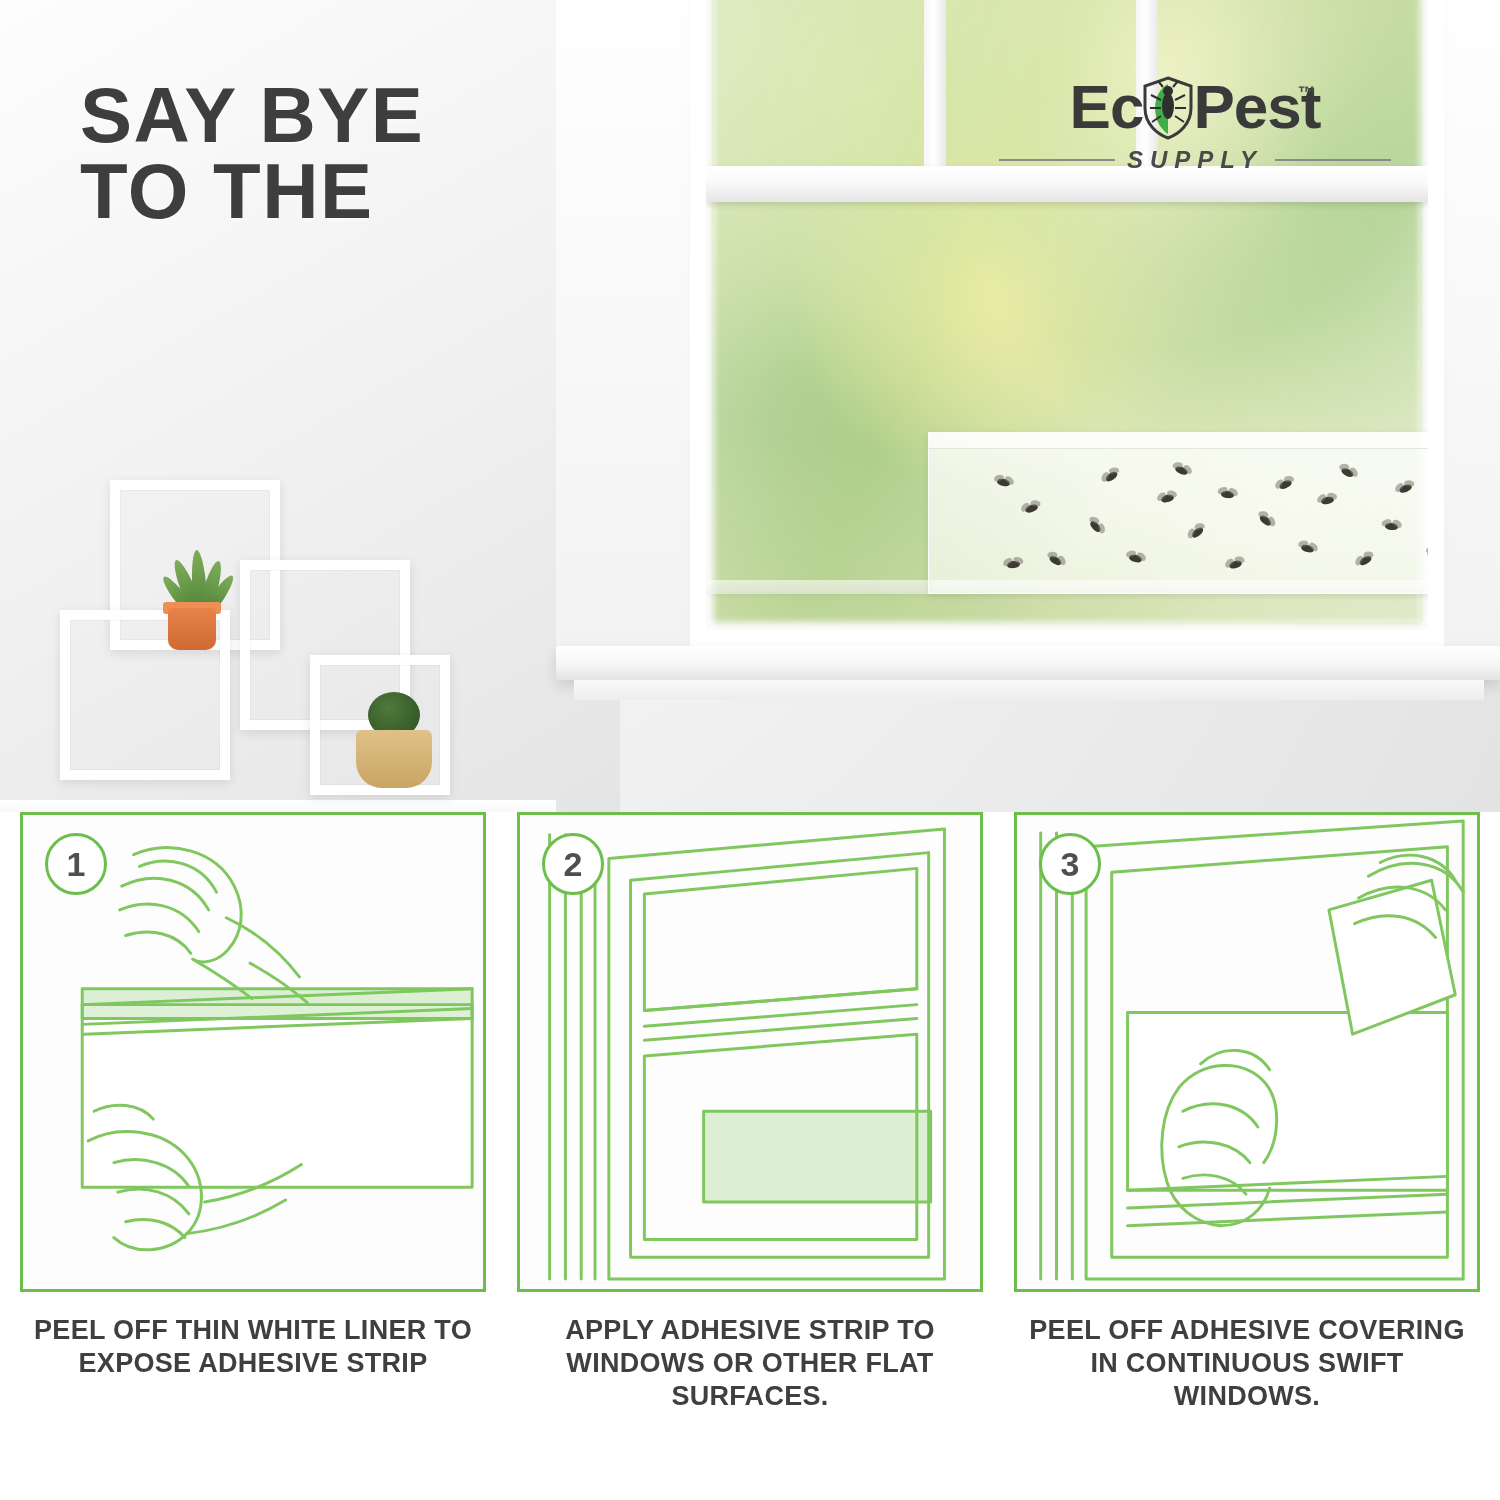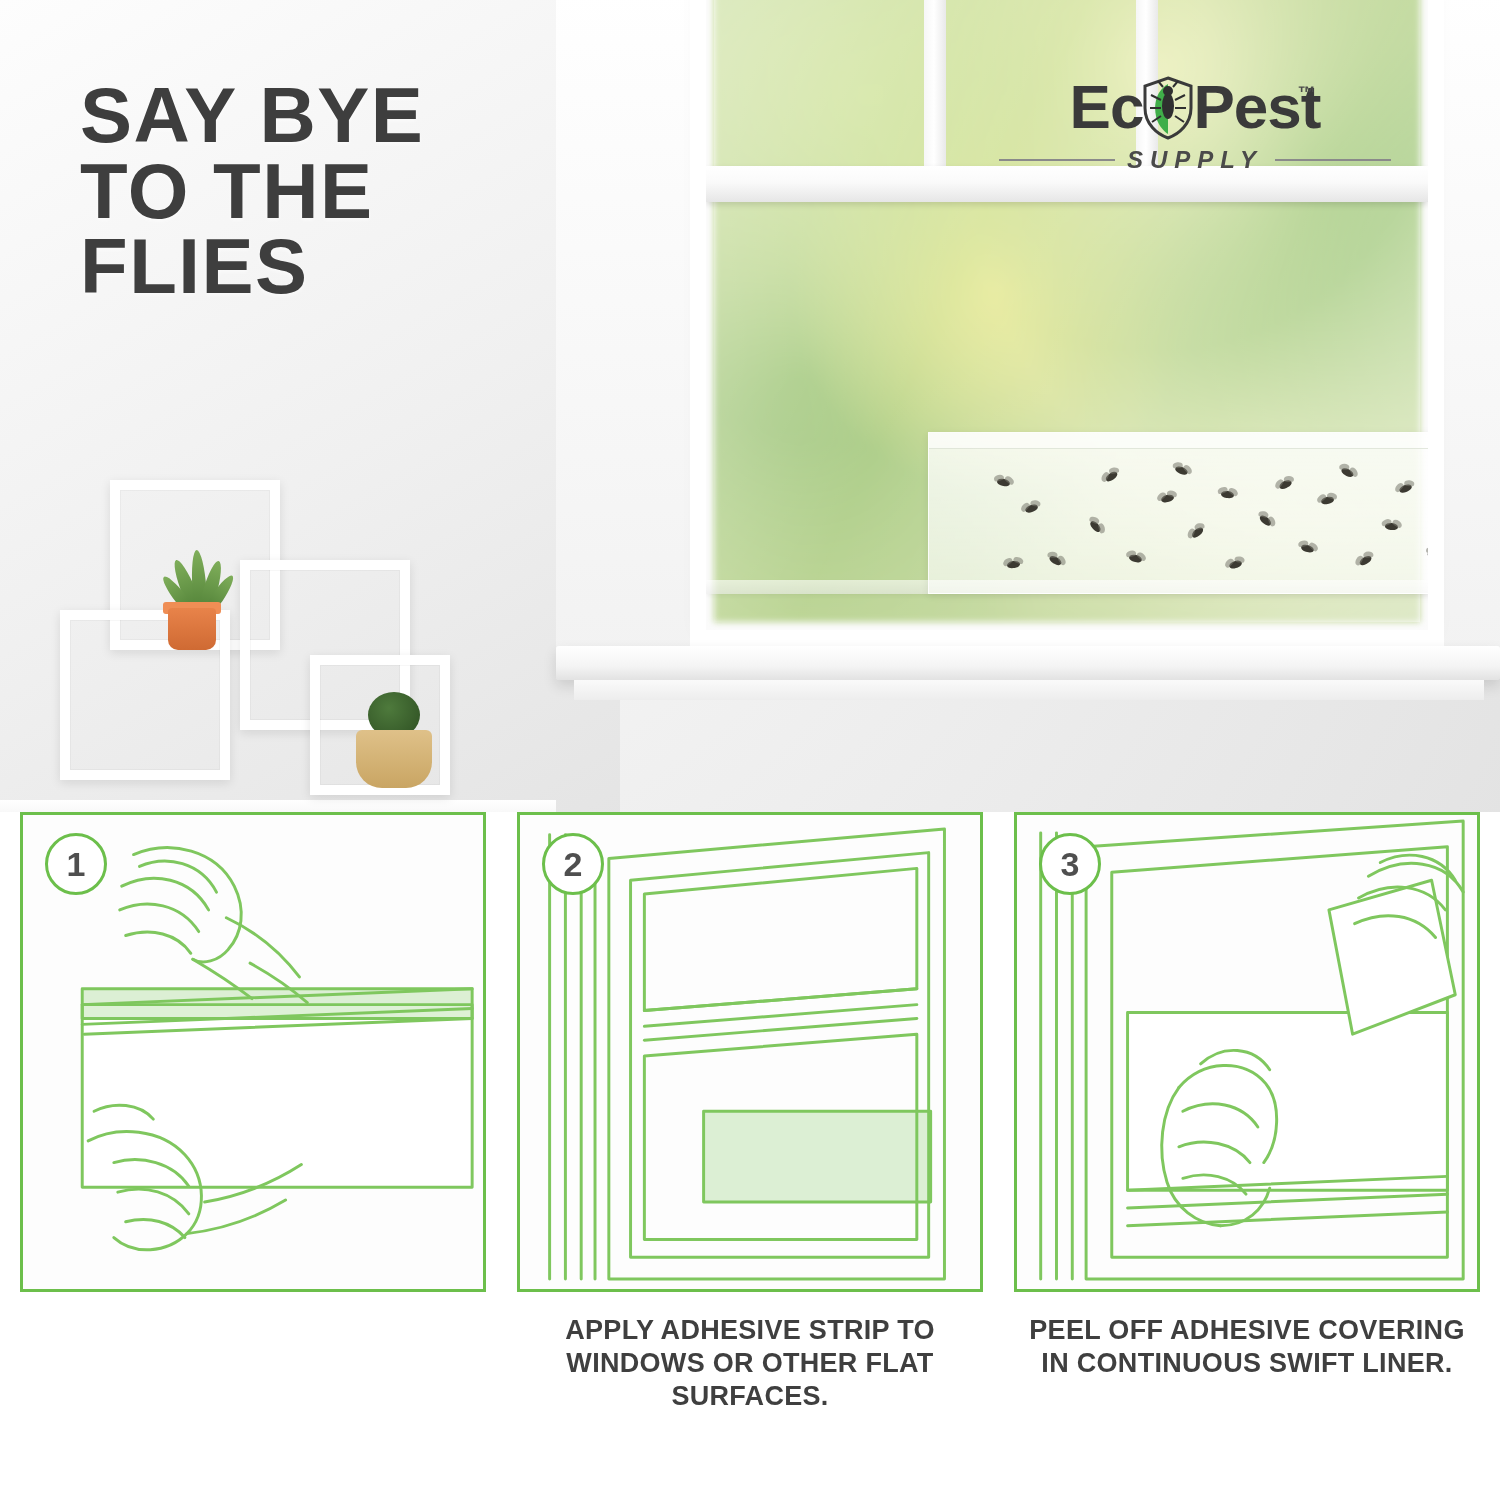--- a/index.html
+++ b/index.html
@@ -259,21 +259,20 @@
 </head>
 <body>
 
 <div id="scene">
 
   <div id="wall-texture"></div>
 
   <div id="headline">
     <div>SAY BYE</div>
     <div>TO THE</div>
-    <div>FLIES</div>
   </div>
 
   <div id="window-wrap">
     <div id="window-frame"></div>
 
     <div id="window-outer-edge">
       <div id="glass"></div>
       <div id="glass-sheen"></div>
 
       <div class="mullion-v" style="left:218px;"></div>
@@ -380,20 +379,21 @@
           <path d="M72 300 C92 290 118 292 132 308"></path>
           <path d="M66 330 C96 314 140 318 164 344 C186 368 186 404 166 424 C146 444 112 446 92 428"></path>
           <path d="M92 352 C120 344 152 352 168 376"></path>
           <path d="M96 382 C124 374 152 382 168 404"></path>
           <path d="M104 412 C128 406 150 412 164 428"></path>
           <path d="M166 424 C200 420 236 408 266 390"></path>
           <path d="M184 392 C220 386 254 372 282 354"></path>
         </g>
       </svg>
     </div>
+    <div class="step-caption">PEEL OFF THIN WHITE LINER TO EXPOSE ADHESIVE STRIP</div>
   </div>
 
   <div class="step step-2">
     <div class="step-img">
       <div class="step-badge">2</div>
       <svg viewBox="0 0 466 480" width="460" height="474" style="position:absolute;left:0;top:0;" aria-hidden="true">
         <g fill="none" stroke="#7fc75e" stroke-width="3" stroke-linejoin="round" stroke-linecap="round">
 
           <path d="M30 20 L30 470"></path>
           <path d="M46 20 L46 470"></path>
@@ -445,15 +445,15 @@
           <path d="M164 276 C188 248 230 246 252 272 C268 292 266 330 250 352"></path>
           <path d="M186 252 C208 232 240 234 256 258"></path>
           <path d="M168 300 C196 286 228 292 244 316"></path>
           <path d="M164 336 C190 326 220 332 236 352"></path>
           <path d="M168 368 C192 360 218 366 232 384"></path>
           <path d="M164 276 C146 300 142 340 152 372 C160 398 182 414 206 416"></path>
           <path d="M206 416 C232 416 250 400 256 378"></path>
         </g>
       </svg>
     </div>
-    <div class="step-caption">PEEL OFF ADHESIVE COVERING IN CONTINUOUS SWIFT LINER.</div>
+    <div class="step-caption">PEEL OFF ADHESIVE COVERING IN CONTINUOUS SWIFT WINDOWS.</div>
   </div>
 </div>
 
 </body></html>

